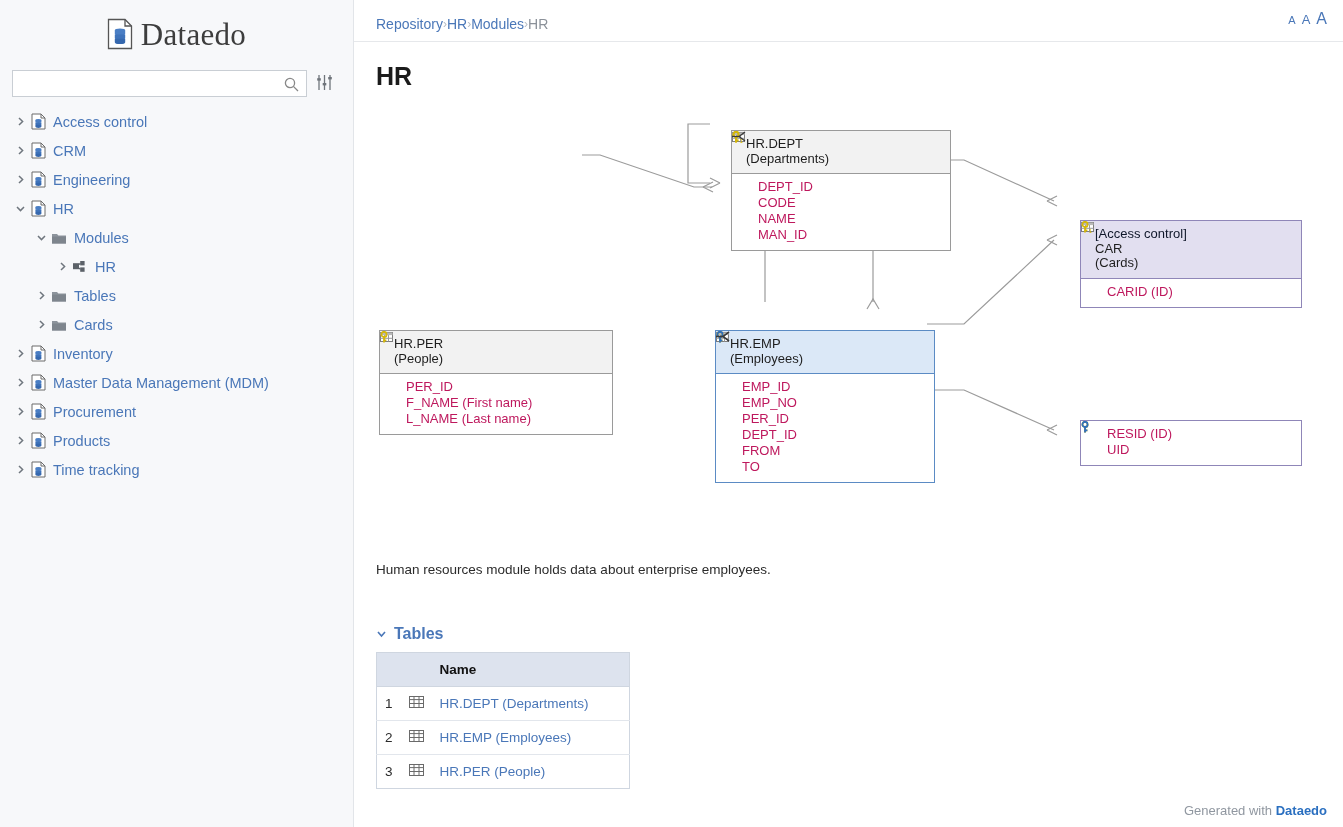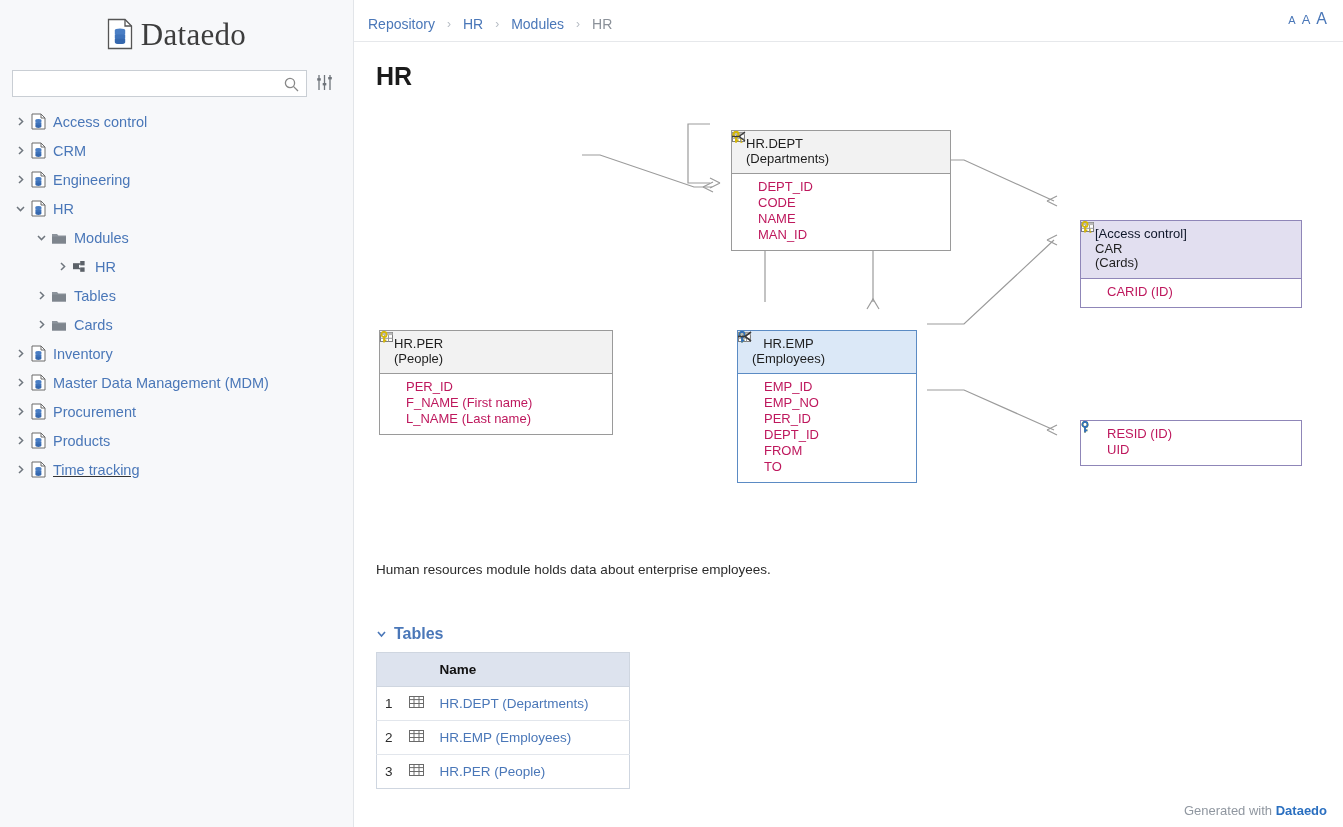--- a/index.html
+++ b/index.html
@@ -33,21 +33,21 @@
 
   .tree{ margin-top:10px; }
   .tnode{ display:flex; align-items:center; height:29px; cursor:pointer; }
   .caret{ width:13px; height:13px; flex:0 0 auto; margin-right:3px; }
   .ticon{ flex:0 0 auto; width:16px; height:16px; margin-right:7px; display:flex; align-items:center; justify-content:center; }
   .tlabel{ color:#4a77b8; font-size:14.5px; white-space:nowrap; }
 
   
   #main{ position:absolute; left:354px; top:0; width:989px; height:827px; background:#fff; overflow:hidden; }
   .topbar{ position:relative; height:42px; border-bottom:1px solid #e6e8eb; }
-  .crumbs{ position:absolute; left:14px; top:16px; display:flex; align-items:center; gap:12px; font-size:14px; }
+  .crumbs{ position:absolute; left:22px; top:16px; display:flex; align-items:center; gap:0; font-size:14px; }
   .crumbs a{ color:#4a77b8; text-decoration:none; cursor:pointer; }
   .crumbs .sep{ color:#b6bcc4; font-size:12px; }
   .crumbs .cur{ color:#8b9199; }
   .fontsizes{ position:absolute; right:16px; top:10px; display:flex; align-items:baseline; gap:6px; color:#4a77b8; cursor:pointer; }
   .fs1{ font-size:11px; } .fs2{ font-size:13px; } .fs3{ font-size:16px; }
 
   .page-title{ margin:20px 0 0 22px; font-size:25px; font-weight:bold; color:#1b1b1b; }
 
   
   .erd{ position:relative; width:989px; height:430px; margin-top:6px; }
@@ -297,21 +297,21 @@
             <path d="M1 1 H10 L14 5 V16 H1 Z" fill="#fff" stroke="#6b6b6b" stroke-width="1"></path>
             <path d="M10 1 V5 H14" fill="none" stroke="#6b6b6b" stroke-width="1"></path>
             <ellipse cx="7.4" cy="7" rx="3" ry="1.1" fill="#4a7ec4"></ellipse>
             <path d="M4.4 7 v2 a3 1.1 0 0 0 6 0 v-2" fill="#4a7ec4"></path>
             <path d="M4.4 9.4 v2 a3 1.1 0 0 0 6 0 v-2" fill="#3f73ba"></path>
             <path d="M4.4 11.8 v2 a3 1.1 0 0 0 6 0 v-2" fill="#3668ae"></path>
           </svg>
         </span>
         <span class="tlabel">Products</span>
       </div>
-      <div class="tnode" style="padding-left: 14px; text-decoration: underline;">
+      <div class="tnode" style="padding-left: 14px;">
         <span class="caret"><svg width="13" height="13" viewBox="0 0 13 13">
             <path d="M5 3 L8.6 6.5 L5 10" fill="none" stroke="#6f767e" stroke-width="1.5"></path>
           </svg></span>
         <span class="ticon">
           <svg width="15" height="17" viewBox="0 0 15 17">
             <path d="M1 1 H10 L14 5 V16 H1 Z" fill="#fff" stroke="#6b6b6b" stroke-width="1"></path>
             <path d="M10 1 V5 H14" fill="none" stroke="#6b6b6b" stroke-width="1"></path>
             <ellipse cx="7.4" cy="7" rx="3" ry="1.1" fill="#4a7ec4"></ellipse>
             <path d="M4.4 7 v2 a3 1.1 0 0 0 6 0 v-2" fill="#4a7ec4"></path>
             <path d="M4.4 9.4 v2 a3 1.1 0 0 0 6 0 v-2" fill="#3f73ba"></path>
@@ -422,21 +422,21 @@
               <svg width="14" height="11" viewBox="0 0 14 11">
                 <line x1="0" y1="5.5" x2="7" y2="5.5" stroke="#3a3a3a" stroke-width="1.3"></line>
                 <path d="M13 1 L7 5.5 L13 10" fill="none" stroke="#3a3a3a" stroke-width="1.3"></path>
               </svg>
             </span>
             <span>MAN_ID</span>
           </div>
         </div>
       </div>
 
-    <div class="ent sel" id="ent-emp" style="left:383px; top:205px; width:180px;text-align:center;">
+    <div class="ent sel" id="ent-emp" style="left:361px; top:205px; width:220px;">
         <div class="hd">
           <span class="tbl-ico">
             <svg width="13" height="12" viewBox="0 0 13 12">
               <rect x="0.5" y="1.5" width="12" height="9" fill="#fff" stroke="#7d7d7d"></rect>
               <rect x="0.5" y="1.5" width="12" height="2.6" fill="#b9b9b9"></rect>
               <line x1="4.5" y1="4.1" x2="4.5" y2="10.5" stroke="#9a9a9a"></line>
               <line x1="8.5" y1="4.1" x2="8.5" y2="10.5" stroke="#9a9a9a"></line>
               <line x1="0.5" y1="7.3" x2="12.5" y2="7.3" stroke="#9a9a9a"></line>
             </svg>
           </span>

